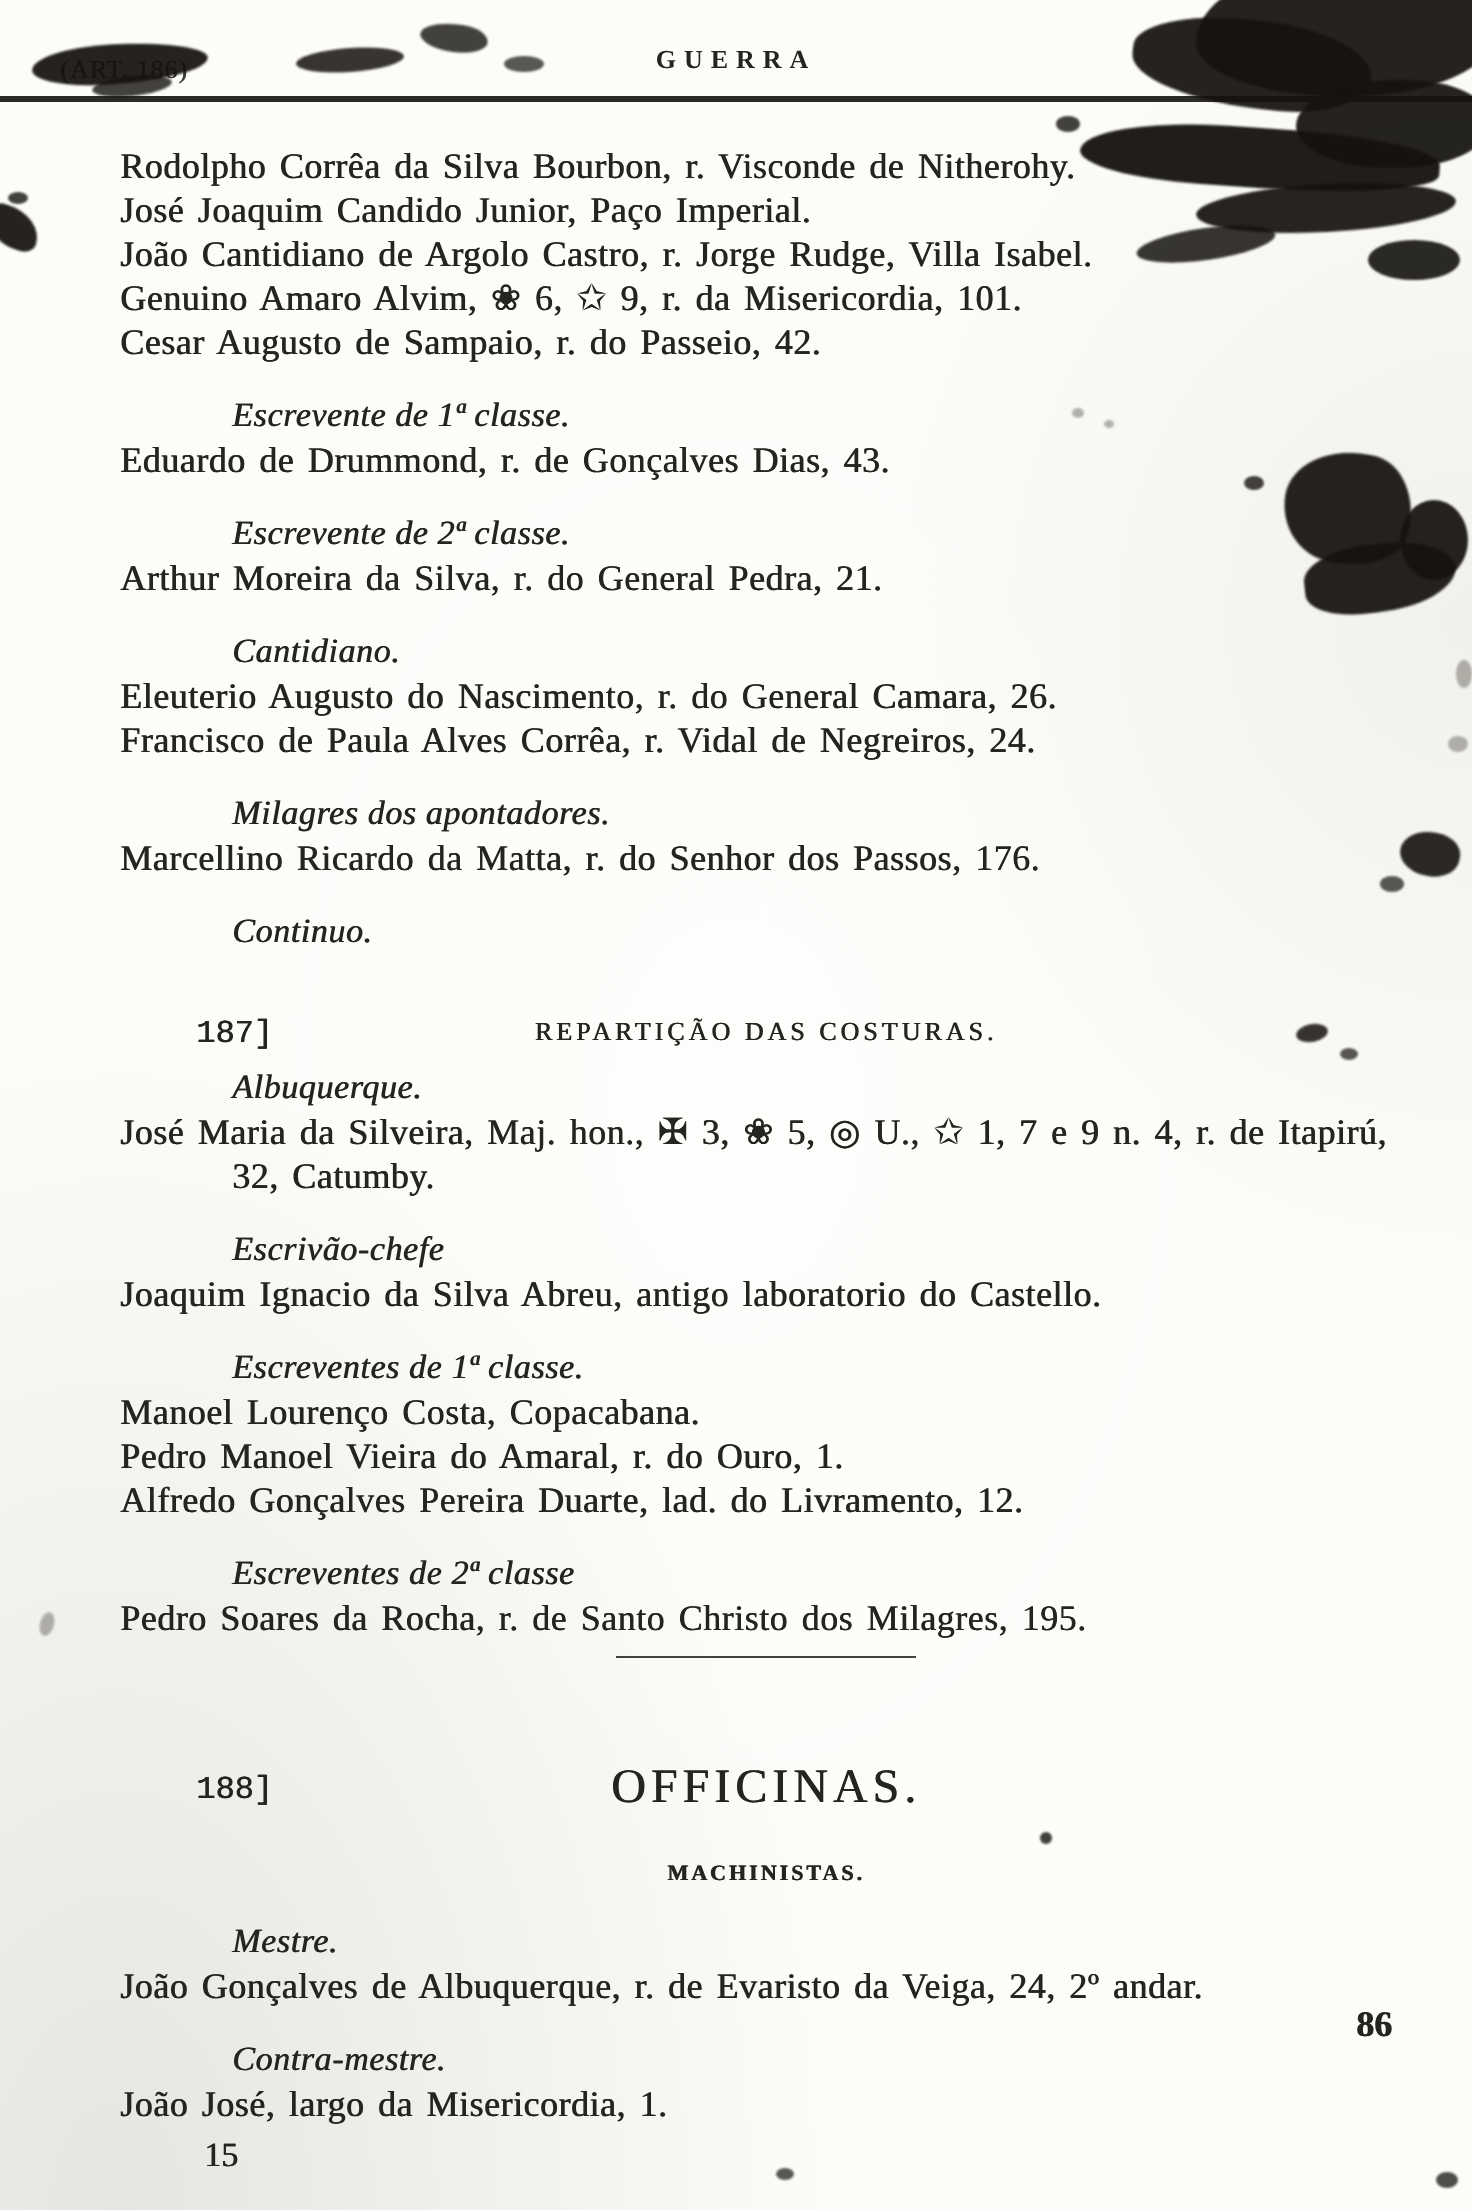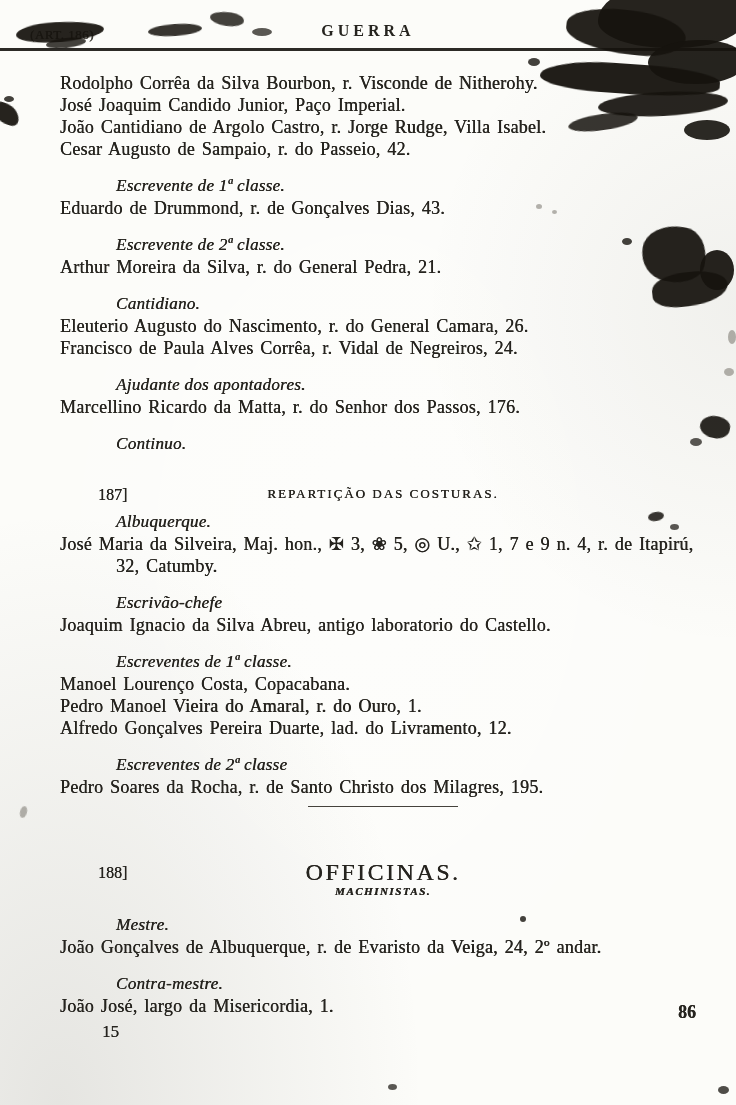--- a/index.html
+++ b/index.html
@@ -14,41 +14,41 @@
       radial-gradient(ellipse at 50% 50%, rgba(255,255,255,0.4), transparent 70%);
     font-family:"Liberation Serif","DejaVu Serif",serif;
     color:#26241f;
     overflow:hidden;
   }
   .ink { text-shadow:0.35px 0 0 currentColor; }
 
   
   .header { position:absolute; top:18px; left:0; right:0; height:30px; border-bottom:3px solid #2c2a26; }
   .art-ref { position:absolute; left:30px; top:9px; font-size:13px; letter-spacing:0.5px; color:#3c3a34; }
-  .header-title { text-align:center; padding-top:4px; font-weight:bold; font-size:16px; letter-spacing:4px; }
+  .header-title { text-align:center; padding-top:4px; font-weight:bold; font-size:13px; letter-spacing:4px; }
 
   
   .content { position:absolute; top:58px; left:60px; width:646px; }
   .top-entries { margin-top:14px; }
   p.entry {
     margin:0; font-size:18px; line-height:22px;
     letter-spacing:0.25px; word-spacing:2px;
     padding-left:56px; text-indent:-56px;
   }
   h3.heading {
     margin:15px 0 0 56px; font-size:17px; line-height:22px;
     font-style:italic; font-weight:normal; letter-spacing:0.3px;
   }
   h3.heading.tight { margin-top:6px; }
 
   .section-row { position:relative; margin-top:28px; line-height:22px; }
-  .section-number { position:absolute; left:38px; top:1px; font-size:16px; }
+  .section-number { position:absolute; left:38px; top:1px; font-size:16px;font-family:Liberation Mono, monospace; }
   .section-title { text-align:center; font-size:13px; letter-spacing:2px; font-weight:normal; }
   .officinas-title { text-align:center; font-size:24px; letter-spacing:2.5px; }
-  .machinistas-title { text-align:center; font-size:11px; letter-spacing:1.5px; margin-top:0; line-height:16px; font-weight:bold;font-style:italic; }
+  .machinistas-title { text-align:center; font-size:11px; letter-spacing:1.5px; margin-top:24px; line-height:16px; font-weight:bold; }
 
   hr.divider {
     width:150px; border:none; border-top:1.6px solid #45423c;
     margin:8px auto 54px auto;
   }
 
   p.signature { margin:4px 0 0 42px; font-size:17px; line-height:22px; }
   .page-number { position:absolute; right:40px; top:1002px; font-size:18px; font-weight:bold; }
 
   
@@ -64,34 +64,35 @@
     <span class="art-ref ink">(ART. 186)</span>
     <div class="header-title">GUERRA</div>
   </div>
 
   <div class="content">
 
     <div class="top-entries">
       <p class="entry ink">Rodolpho Corrêa da Silva Bourbon, r. Visconde de Nitherohy.</p>
       <p class="entry ink">José Joaquim Candido Junior, Paço Imperial.</p>
       <p class="entry ink">João Cantidiano de Argolo Castro, r. Jorge Rudge, Villa Isabel.</p>
+      <p class="entry ink">Genuino Amaro Alvim, ❀ 6, ✩ 9, r. da Misericordia, 101.</p>
       <p class="entry ink">Cesar Augusto de Sampaio, r. do Passeio, 42.</p>
     </div>
 
     <h3 class="heading ink">Escrevente de 1ª classe.</h3>
     <p class="entry ink">Eduardo de Drummond, r. de Gonçalves Dias, 43.</p>
 
     <h3 class="heading ink">Escrevente de 2ª classe.</h3>
     <p class="entry ink">Arthur Moreira da Silva, r. do General Pedra, 21.</p>
 
     <h3 class="heading ink">Cantidiano.</h3>
     <p class="entry ink">Eleuterio Augusto do Nascimento, r. do General Camara, 26.</p>
     <p class="entry ink">Francisco de Paula Alves Corrêa, r. Vidal de Negreiros, 24.</p>
 
-    <h3 class="heading ink">Ajudante dos apontadores.</h3>
+    <h3 class="heading ink">Milagres dos apontadores.</h3>
     <p class="entry ink">Marcellino Ricardo da Matta, r. do Senhor dos Passos, 176.</p>
 
     <h3 class="heading ink">Continuo.</h3>
 
     <div class="section-row">
       <span class="section-number ink">187]</span>
       <div class="section-title ink">REPARTIÇÃO DAS COSTURAS.</div>
     </div>
 
     <h3 class="heading ink tight">Albuquerque.</h3>

